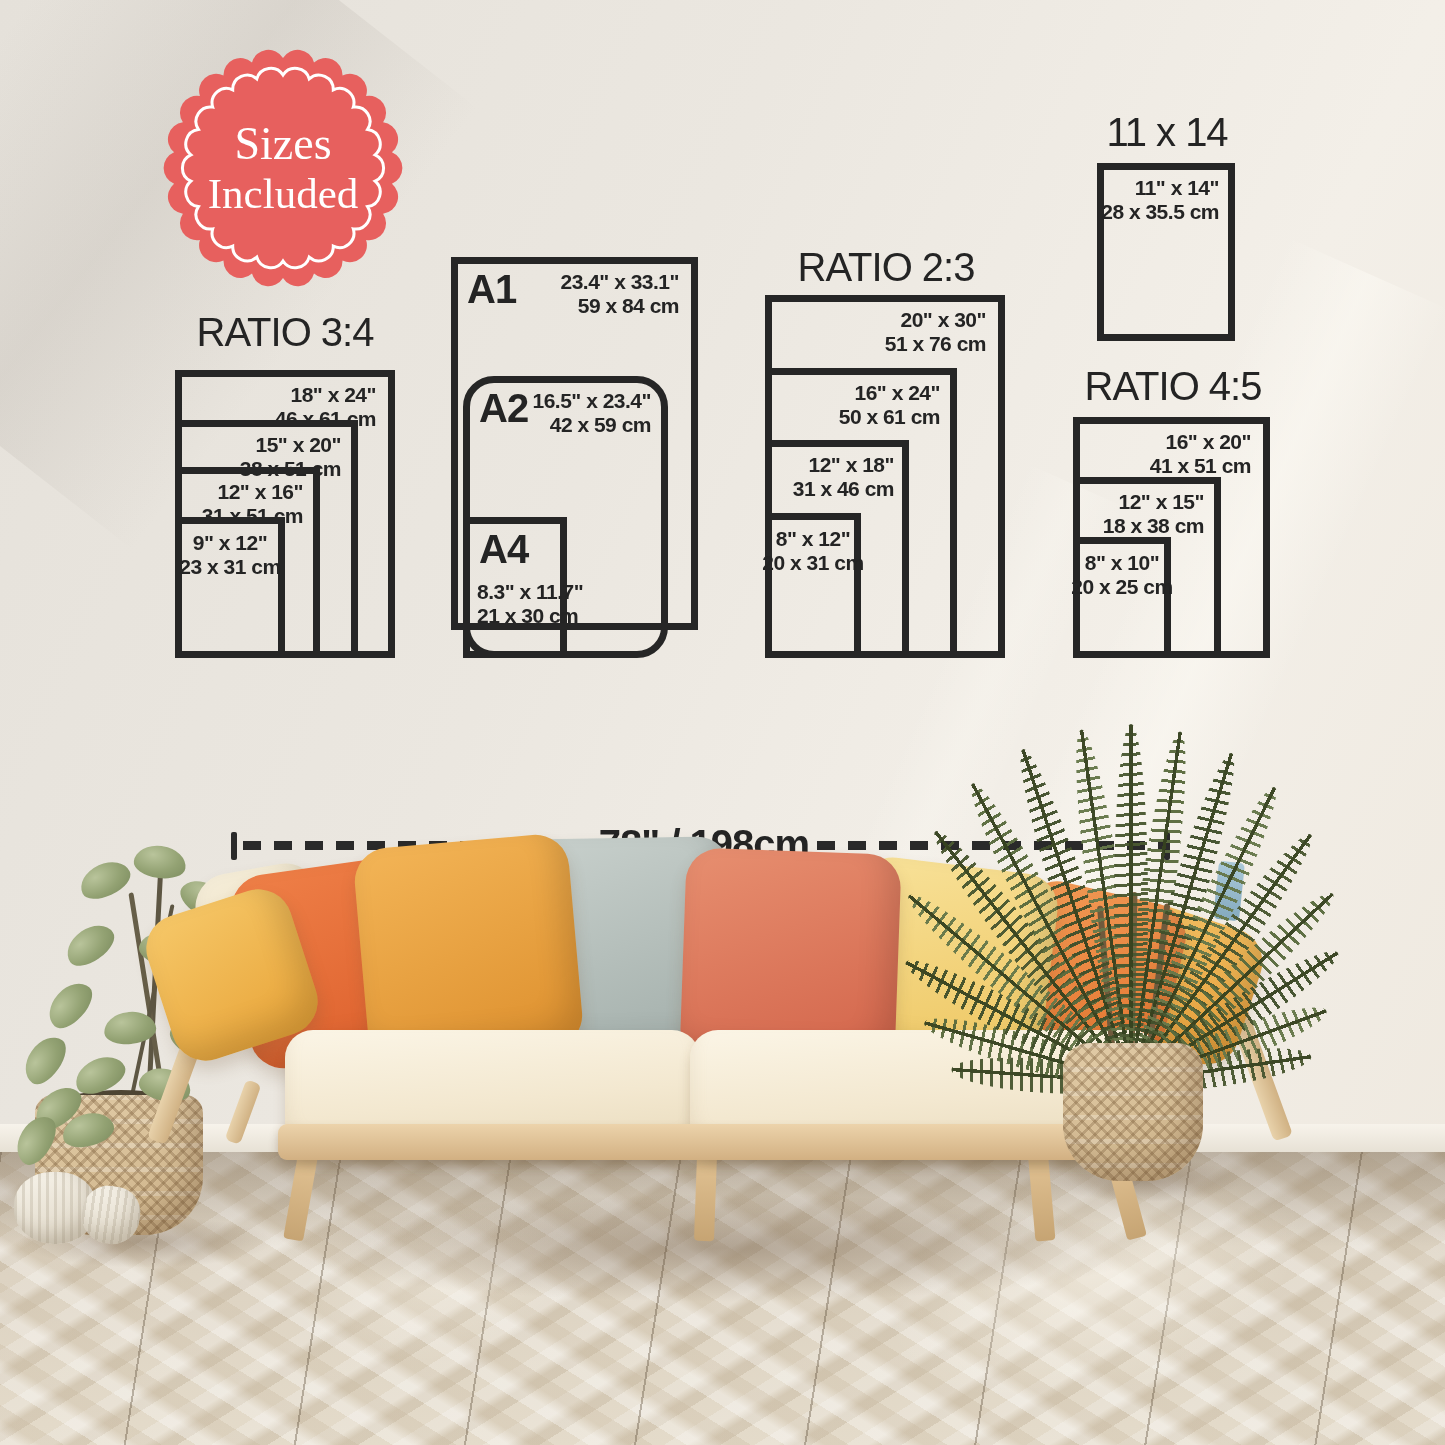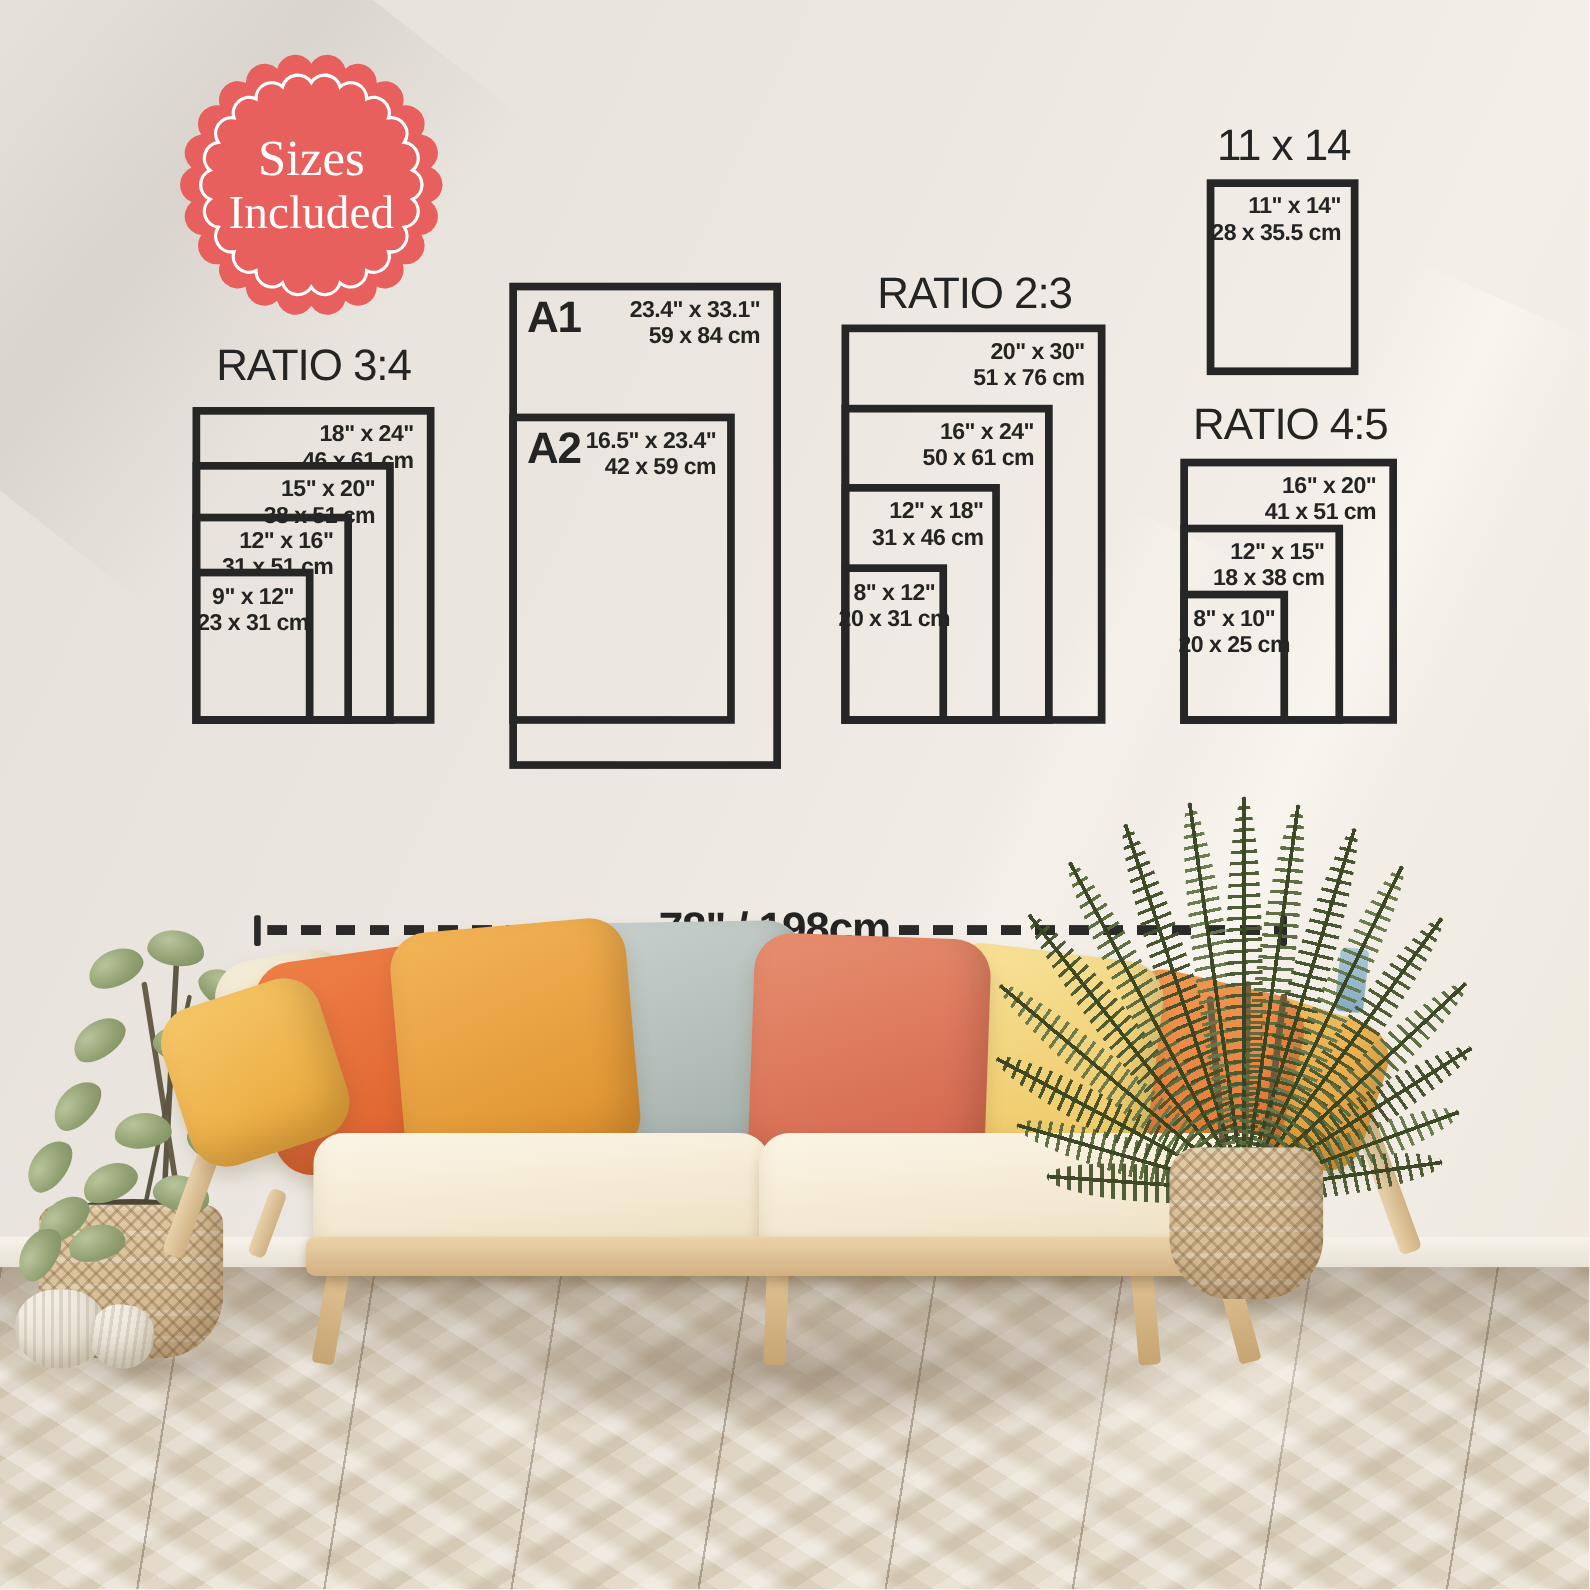--- a/index.html
+++ b/index.html
@@ -123,32 +123,39 @@
       <div>31 x 51 cm</div>
     </div>
   </div>
   <div class="rect" style="left:175px;top:517px;width:110px;height:141px;">
     <div class="dim ctr">
       <div>9" x 12"</div>
       <div>23 x 31 cm</div>
     </div>
   </div>
 
-  <div class="rect" style="left:463px;top:257px;width:247px;height:442px;">
+  <div class="rect" style="left:451px;top:257px;width:247px;height:373px;">
     <div class="iso-name">A1</div>
     <div class="dim tr" style="right:12px;">
       <div>23.4" x 33.1"</div>
       <div>59 x 84 cm</div>
     </div>
   </div>
-  <div class="rect" style="left:463px;top:376px;width:205px;height:282px;">
+  <div class="rect" style="left:463px;top:376px;width:205px;height:282px;border-radius:31px;">
     <div class="iso-name">A2</div>
     <div class="dim tr" style="right:10px;">
       <div>16.5" x 23.4"</div>
       <div>42 x 59 cm</div>
+    </div>
+  </div>
+  <div class="rect" style="left:463px;top:517px;width:104px;height:141px;">
+    <div class="iso-name">A4</div>
+    <div class="dim" style="left:7px;top:56px;text-align:left;">
+      <div>8.3" x 11.7"</div>
+      <div>21 x 30 cm</div>
     </div>
   </div>
 
   <div class="group-title" style="left:762px;top:245px;width:248px;">RATIO 2:3</div>
   <div class="rect" style="left:765px;top:295px;width:240px;height:363px;">
     <div class="dim tr" style="right:12px;">
       <div>20" x 30"</div>
       <div>51 x 76 cm</div>
     </div>
   </div>

